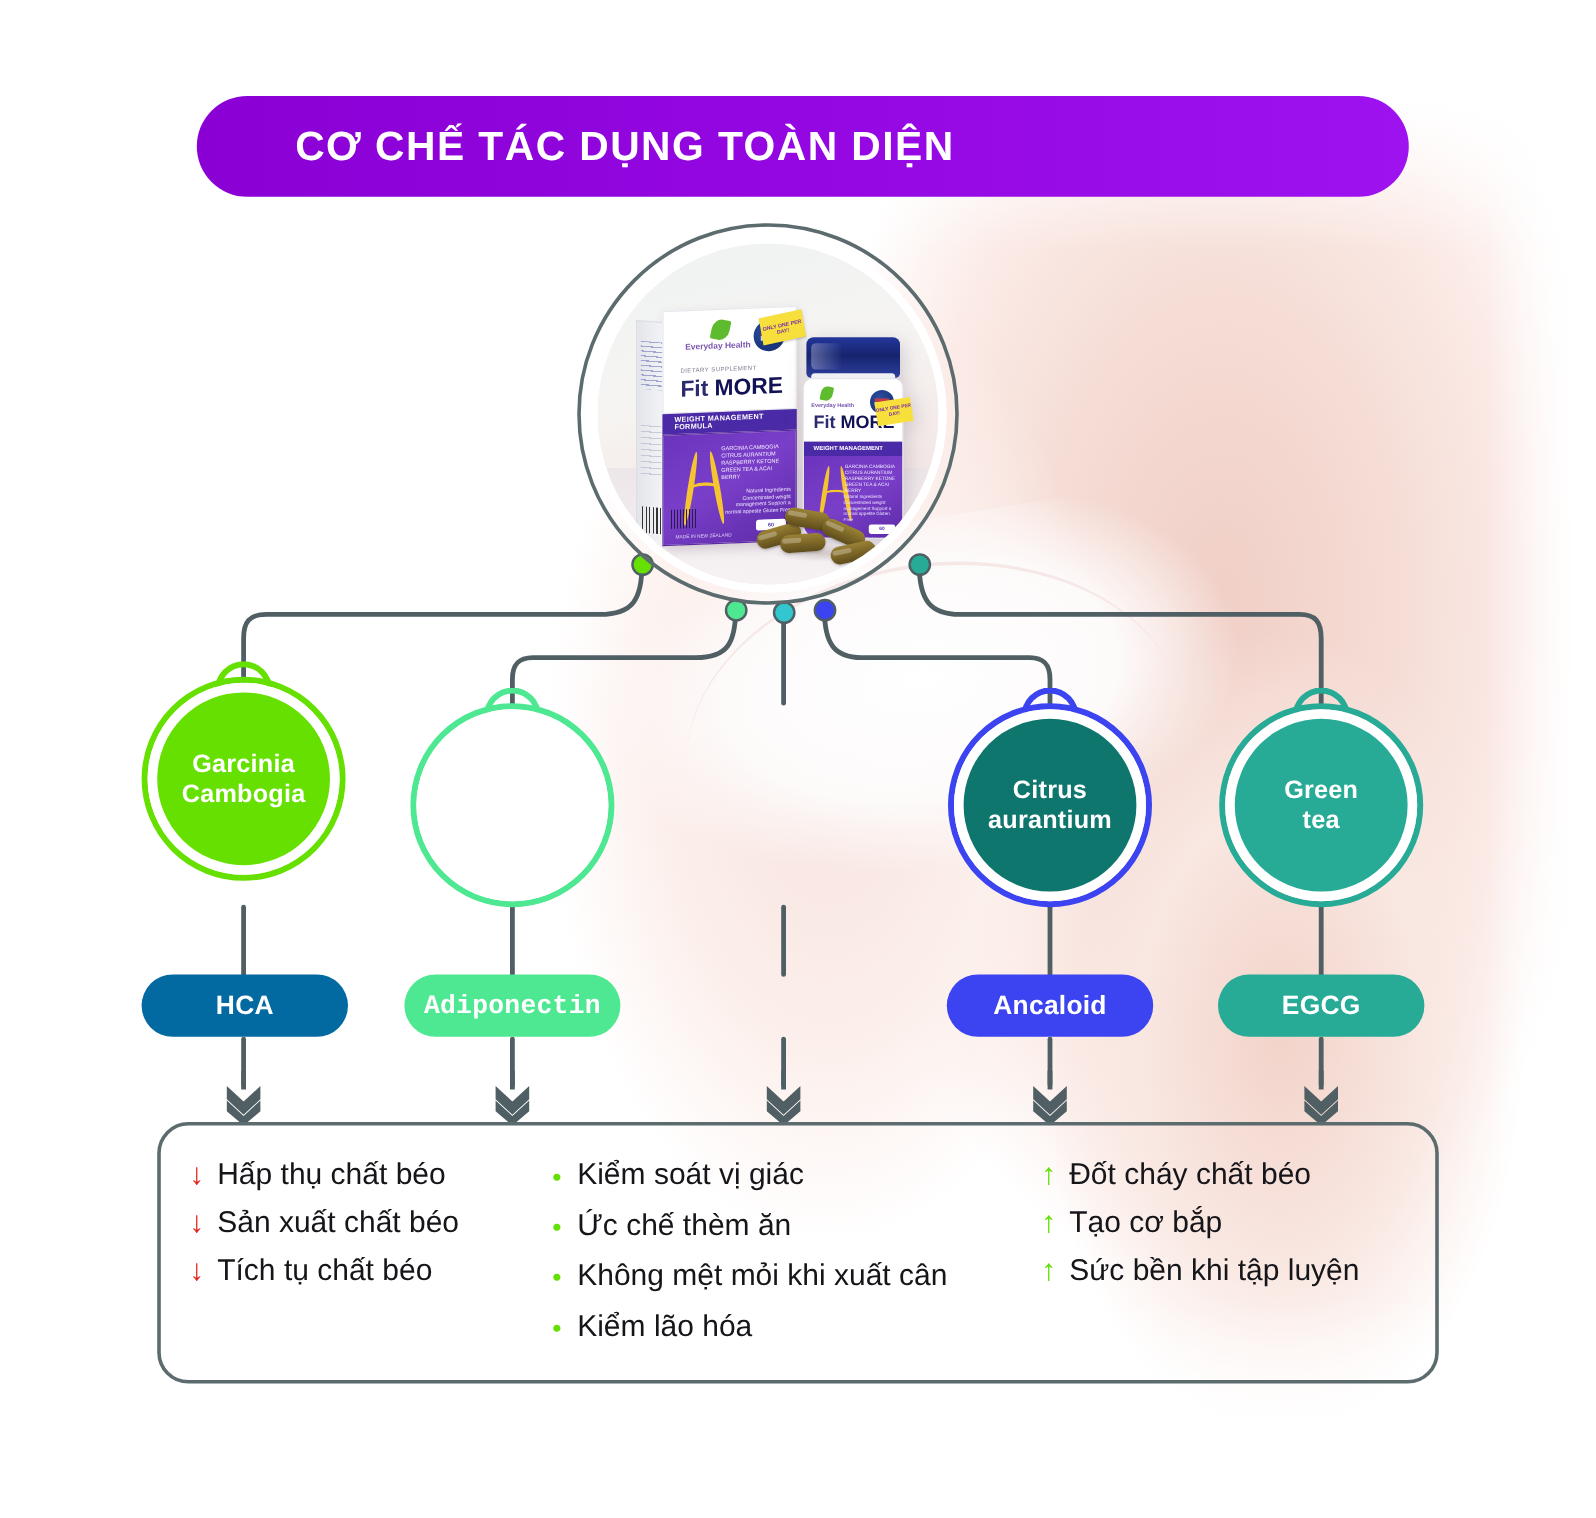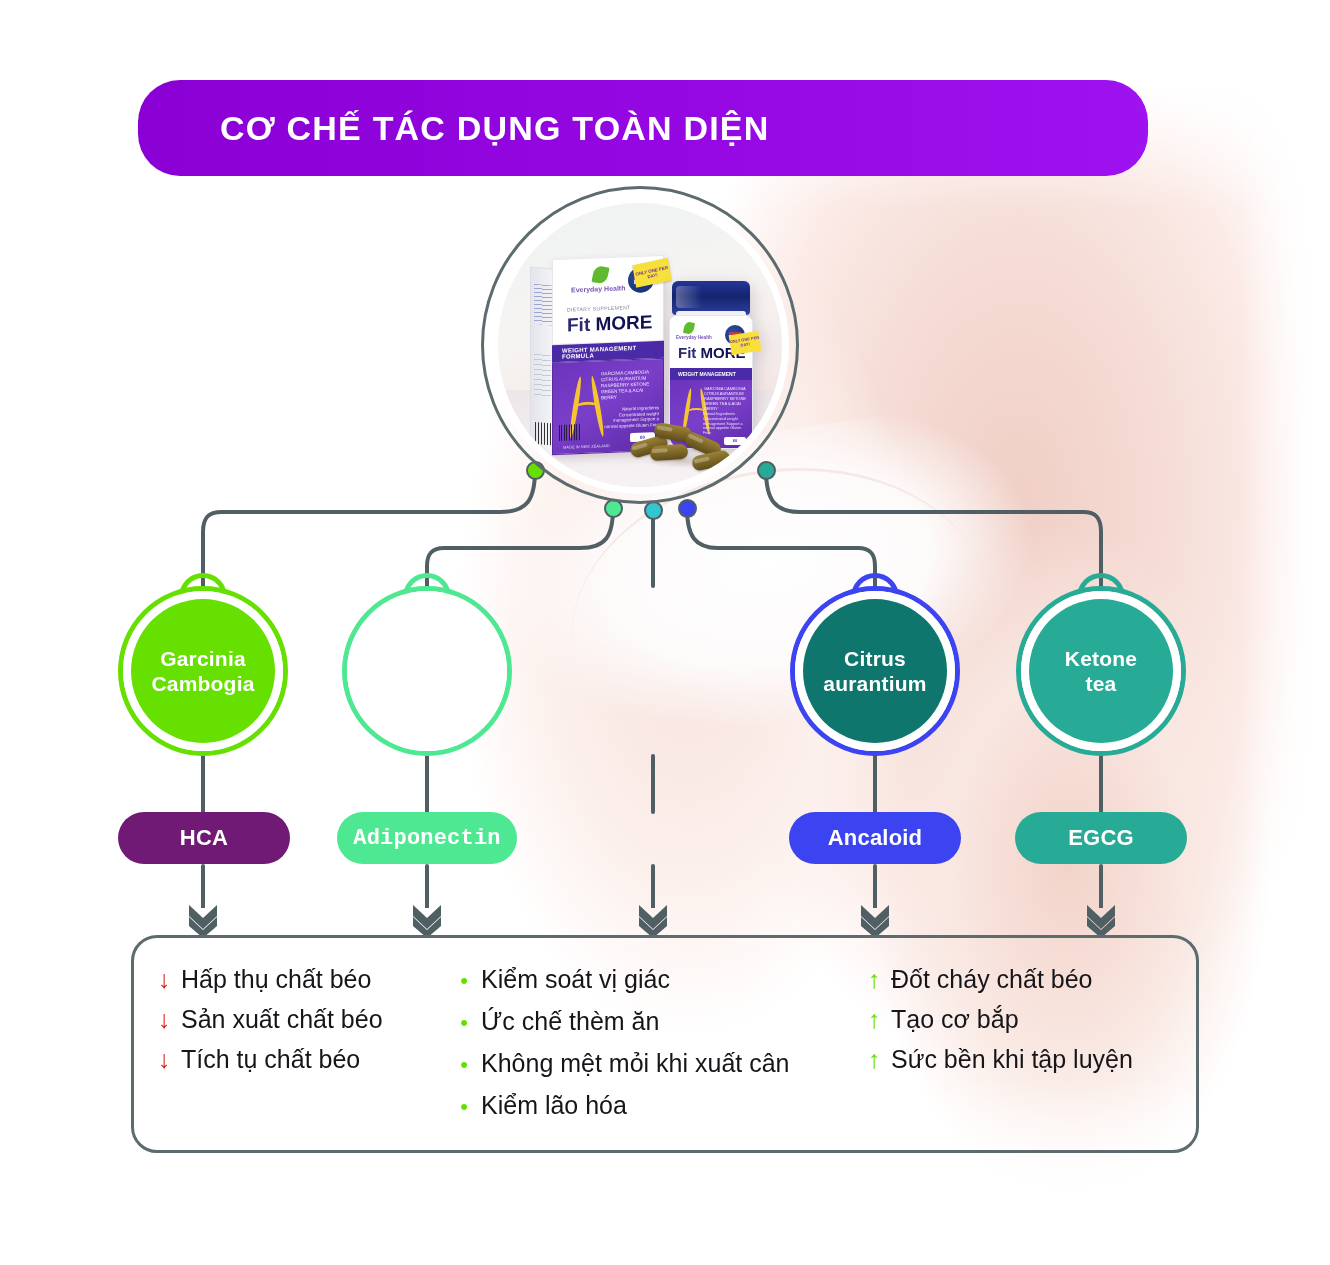--- a/index.html
+++ b/index.html
@@ -26,21 +26,21 @@
   .bg-fade-left{position:absolute;left:0;top:0;width:520px;height:1265px;
     background:linear-gradient(to right,#ffffff 0%,#ffffff 58%,rgba(255,255,255,0) 100%);}
   .bg-fade-top{position:absolute;left:0;top:0;width:1330px;height:210px;
     background:linear-gradient(to bottom,#ffffff 0%,#ffffff 40%,rgba(255,255,255,0) 100%);}
   .bg-fade-bottom{position:absolute;left:0;top:1080px;width:1330px;height:185px;
     background:linear-gradient(to bottom,rgba(255,255,255,0) 0%,#ffffff 70%);}
   .bg-fade-right{position:absolute;left:1240px;top:0;width:90px;height:1265px;
     background:linear-gradient(to right,rgba(255,255,255,0) 0%,#ffffff 80%);}
 
   
-  .title-bar{position:absolute;left:138px;top:80px;width:1010px;height:96px;
+  .title-bar{position:absolute;left:164px;top:80px;width:1010px;height:84px;
     border-radius:42px;background:linear-gradient(90deg,#8a00d4 0%,#9407e2 50%,#9d12ef 100%);
     display:flex;align-items:center;}
   .title-text{color:#ffffff;font-size:34px;font-weight:bold;letter-spacing:1.2px;
     margin-left:82px;white-space:nowrap;}
 
   
   .hub{position:absolute;left:481px;top:186px;width:318px;height:318px;}
   .hub-ring{position:absolute;left:0;top:0;width:100%;height:100%;
     border:3px solid #5b6b6e;border-radius:50%;box-sizing:border-box;}
   .hub-inner{position:absolute;left:10px;top:10px;width:298px;height:298px;
@@ -325,21 +325,21 @@
         <div class="cap-shadow"></div>
         <div class="cap c1"></div>
         <div class="cap c2"></div>
         <div class="cap c3"></div>
         <div class="cap c4"></div>
         <div class="cap c5"></div>
       </div>
     </div>
   </div>
 
-  <div class="node" style="left:118px;top:586px;">
+  <div class="node" style="left:118px;top:564px;">
     <div class="node-outline" style="border-color:#66e000"></div>
     <div class="node-notch" style="border-color:#66e000"></div>
     <div class="node-notch-mask"></div>
     <div class="node-gap"></div>
     <div class="node-disc" style="background:#66e000">
       <div class="node-label">
         <span>Garcinia</span><br><span>Cambogia</span>
       </div>
     </div>
   </div>
@@ -364,26 +364,26 @@
     </div>
   </div>
 
   <div class="node" style="left:1016px;top:586px;">
     <div class="node-outline" style="border-color:#27ab96"></div>
     <div class="node-notch" style="border-color:#27ab96"></div>
     <div class="node-notch-mask"></div>
     <div class="node-gap"></div>
     <div class="node-disc" style="background:#27ab96">
       <div class="node-label">
-        <span>Ketone</span><br><span>tea</span>
+        <span>Green</span><br><span>tea</span>
       </div>
     </div>
   </div>
 
-  <div class="pill" style="left:118px;top:812px;width:172px;background:#701a75;">
+  <div class="pill" style="left:118px;top:812px;width:172px;background:#0369a1;">
     <span class="pill-label">HCA</span>
   </div>
   <div class="pill" style="left:337px;top:812px;width:180px;background:#4fe892;font-family:Liberation Mono, monospace;">
     <span class="pill-label">Adiponectin</span>
   </div>
   <div class="pill" style="left:1015px;top:812px;width:172px;background:#27ab96;">
     <span class="pill-label">EGCG</span>
   </div>
   <div class="pill" style="left:789px;top:812px;width:172px;background:#3b44f0;">
     <span class="pill-label">Ancaloid</span>

